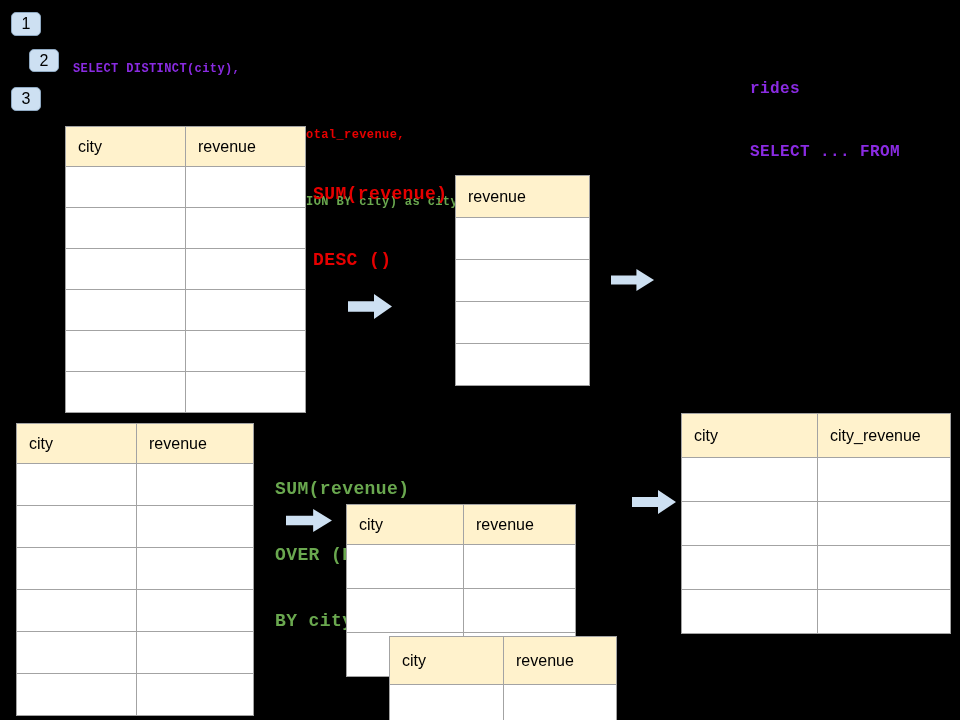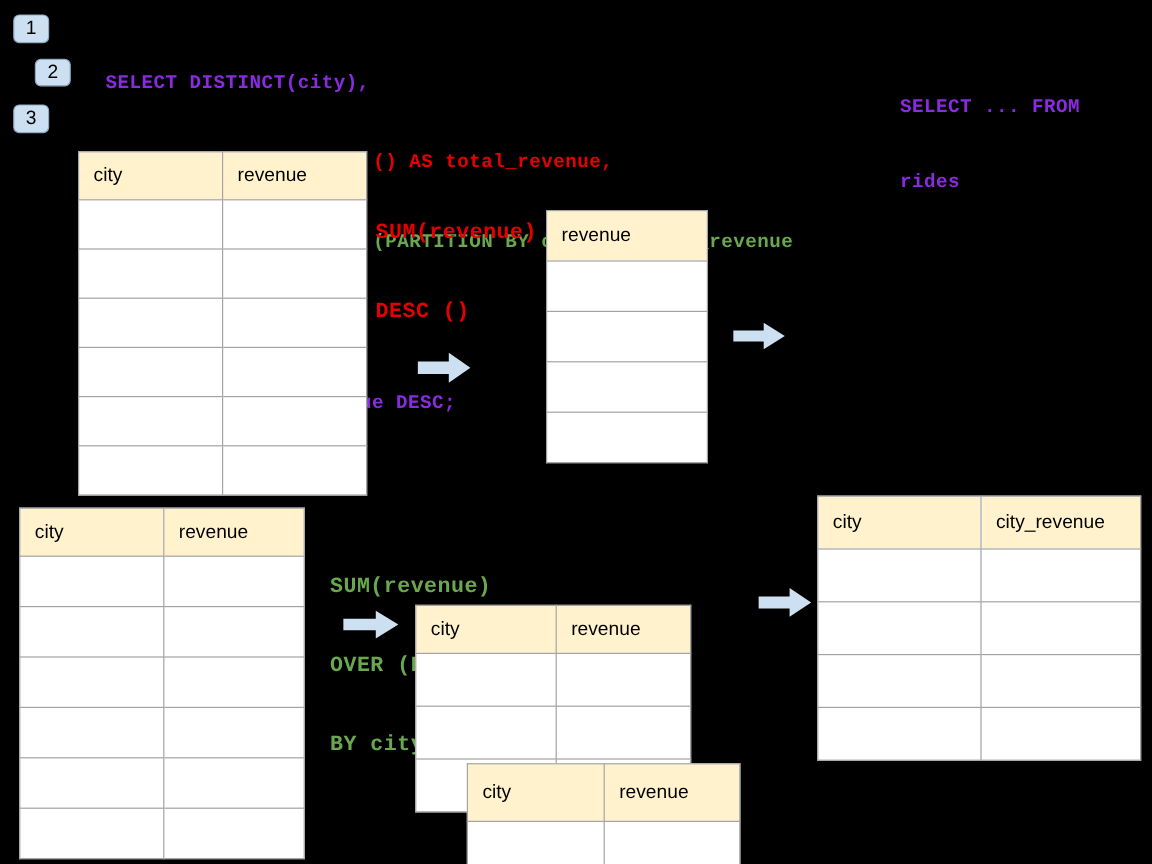--- a/index.html
+++ b/index.html
@@ -12,21 +12,21 @@
   }
 
   
   .code {
     position:absolute;
     font-family:"Liberation Mono","DejaVu Sans Mono",monospace;
     font-weight:bold;
     white-space:pre;
     letter-spacing:0.4px;
   }
-  .code-main   { left:88px;  top:13px;  font-size:16px; line-height:22.3px; }
+  .code-main   { left:73px;  top:13px;  font-size:12px; line-height:22.3px; }
   .side-note   { left:750px; top:37px;  font-size:16px; line-height:21px; }
   .ann-total   { left:313px; top:139px; font-size:18px; line-height:22px; }
   .ann-part    { left:275px; top:434px; font-size:18px; line-height:22px; }
   .indent-1 { padding-left:22px; }
   .indent-2 { padding-left:43px; }
   .c-purple { color:var(--purple,#8A2BE2); }
   .c-red    { color:var(--red,#E60000); }
   .c-green  { color:var(--green,#6AA84F); }
 
   
@@ -111,22 +111,22 @@
 
 <div class="code code-main">
   <div class="c-purple">SELECT DISTINCT(city),</div>
   <div class="c-red indent-2">SUM(revenue) OVER () AS total_revenue,</div>
   <div class="c-green indent-2">SUM(revenue) OVER (PARTITION BY city) as city_revenue</div>
   <div class="c-purple indent-1">FROM rides</div>
   <div class="c-purple indent-1">ORDER by city_revenue DESC;</div>
 </div>
 
 <div class="code side-note c-purple">
+  <div>rides</div>
   <div>SELECT ... FROM</div>
-  <div>rides</div>
 </div>
 
 <div class="code ann-total c-red">
   <div>SUM(revenue)</div>
   <div>DESC ()</div>
 </div>
 
 <div class="code ann-part c-green">
   <div>SUM(revenue)</div>
   <div>OVER (PARTITION</div>

